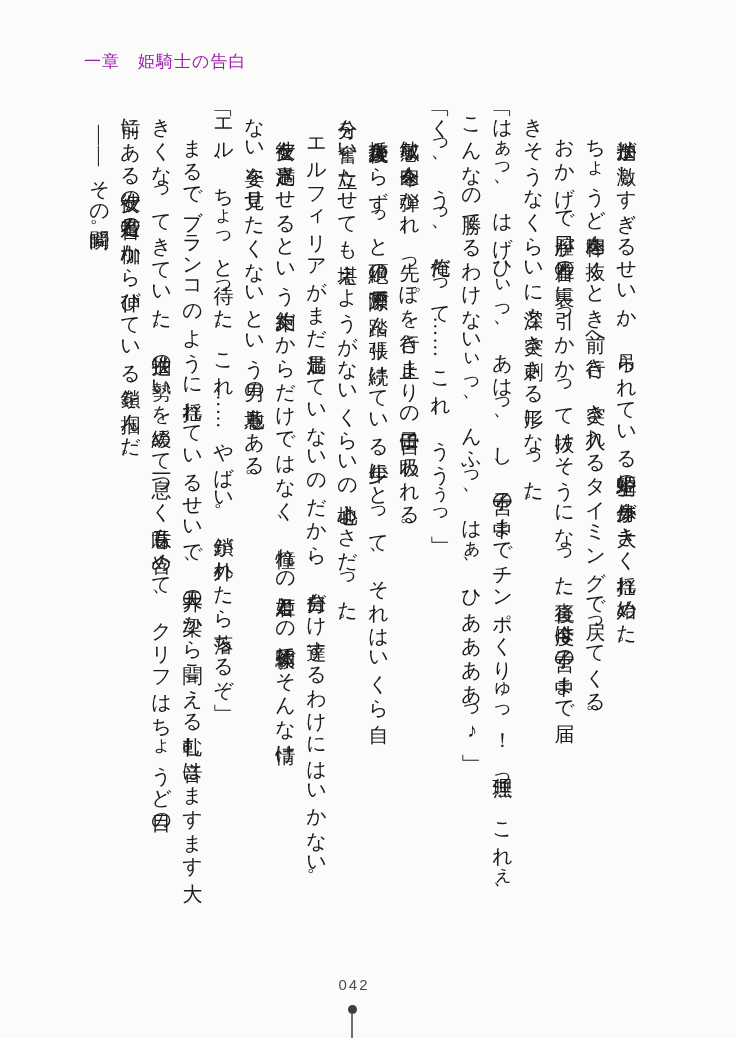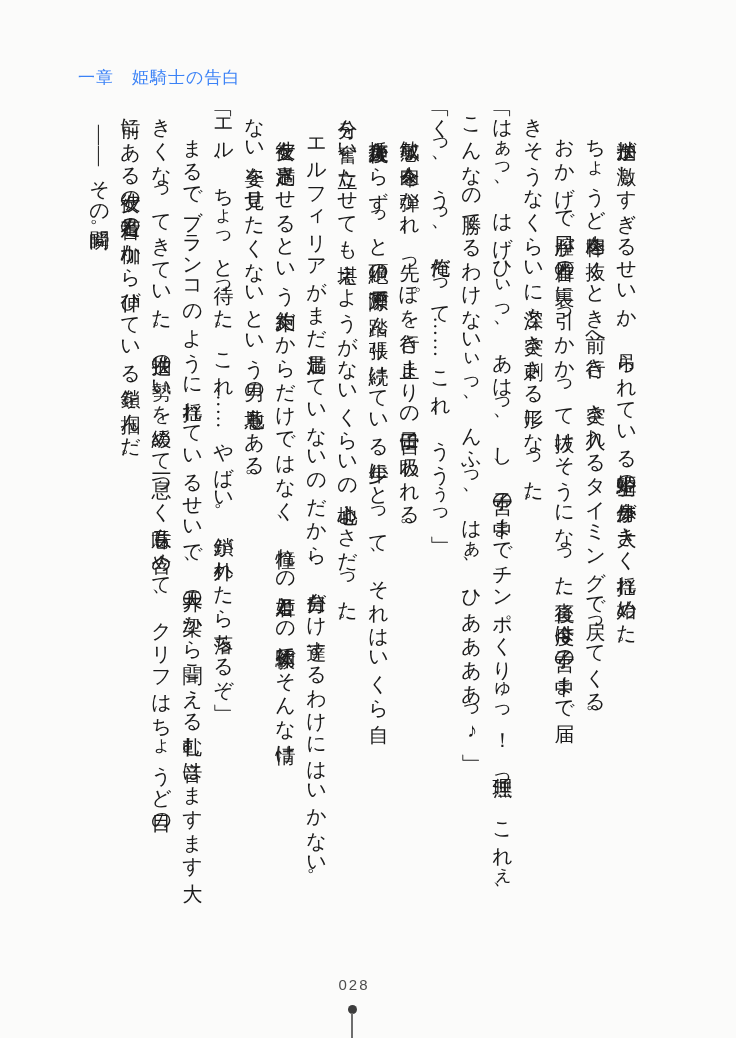--- a/index.html
+++ b/index.html
@@ -11,26 +11,25 @@
     width: 736px;
     height: 1038px;
     background: #fbfbfa;
     overflow: hidden;
     font-family: "Liberation Serif", "DejaVu Serif", serif;
     color: #1b1b1b;
   }
   .chapter-heading {
     position: absolute;
     top: 50px;
-    left: 78px;
+    left: 84px;
     font-size: 17px;
     letter-spacing: 1px;
-    color: #3b82f6;
+    color: #a21caf;
     white-space: nowrap;
-    margin-top: 16px;
   }
   .text-block {
     position: absolute;
     top: 104px;
     right: 94px;
     height: 846px;
     writing-mode: vertical-rl;
     text-orientation: mixed;
     font-size: 20px;
     color: #1b1b1b;
@@ -90,15 +89,15 @@
   <p>　エルフィリアがまだ満足していないのだから、自分だけ達するわけにはいかない。</p>
   <p>　彼女を満足させるという約束だからだけではなく、憧れの姫君との初体験でそんな情け</p>
   <p>ない姿を見せたくないという男の意地もある。</p>
   <p>「エル、ちょっと待った。これ……やばい。鎖が外れたら落ちるぞ」</p>
   <p>　まるでブランコのように揺れているせいで、天井の梁から聞こえる軋む音はますます大</p>
   <p>きくなってきていた。抽送の勢いを緩めて一息つく意味も含めて、クリフはちょうど目の</p>
   <p>前にある彼女の右足首の枷から伸びている鎖を掴んだ。</p>
   <p>　――その瞬間。</p>
 </div>
 
-<div class="footer">028</div>
+<div class="footer">042</div>
 <div class="binding-mark"></div>
 <div class="binding-stem"></div>
 
 </body></html>

